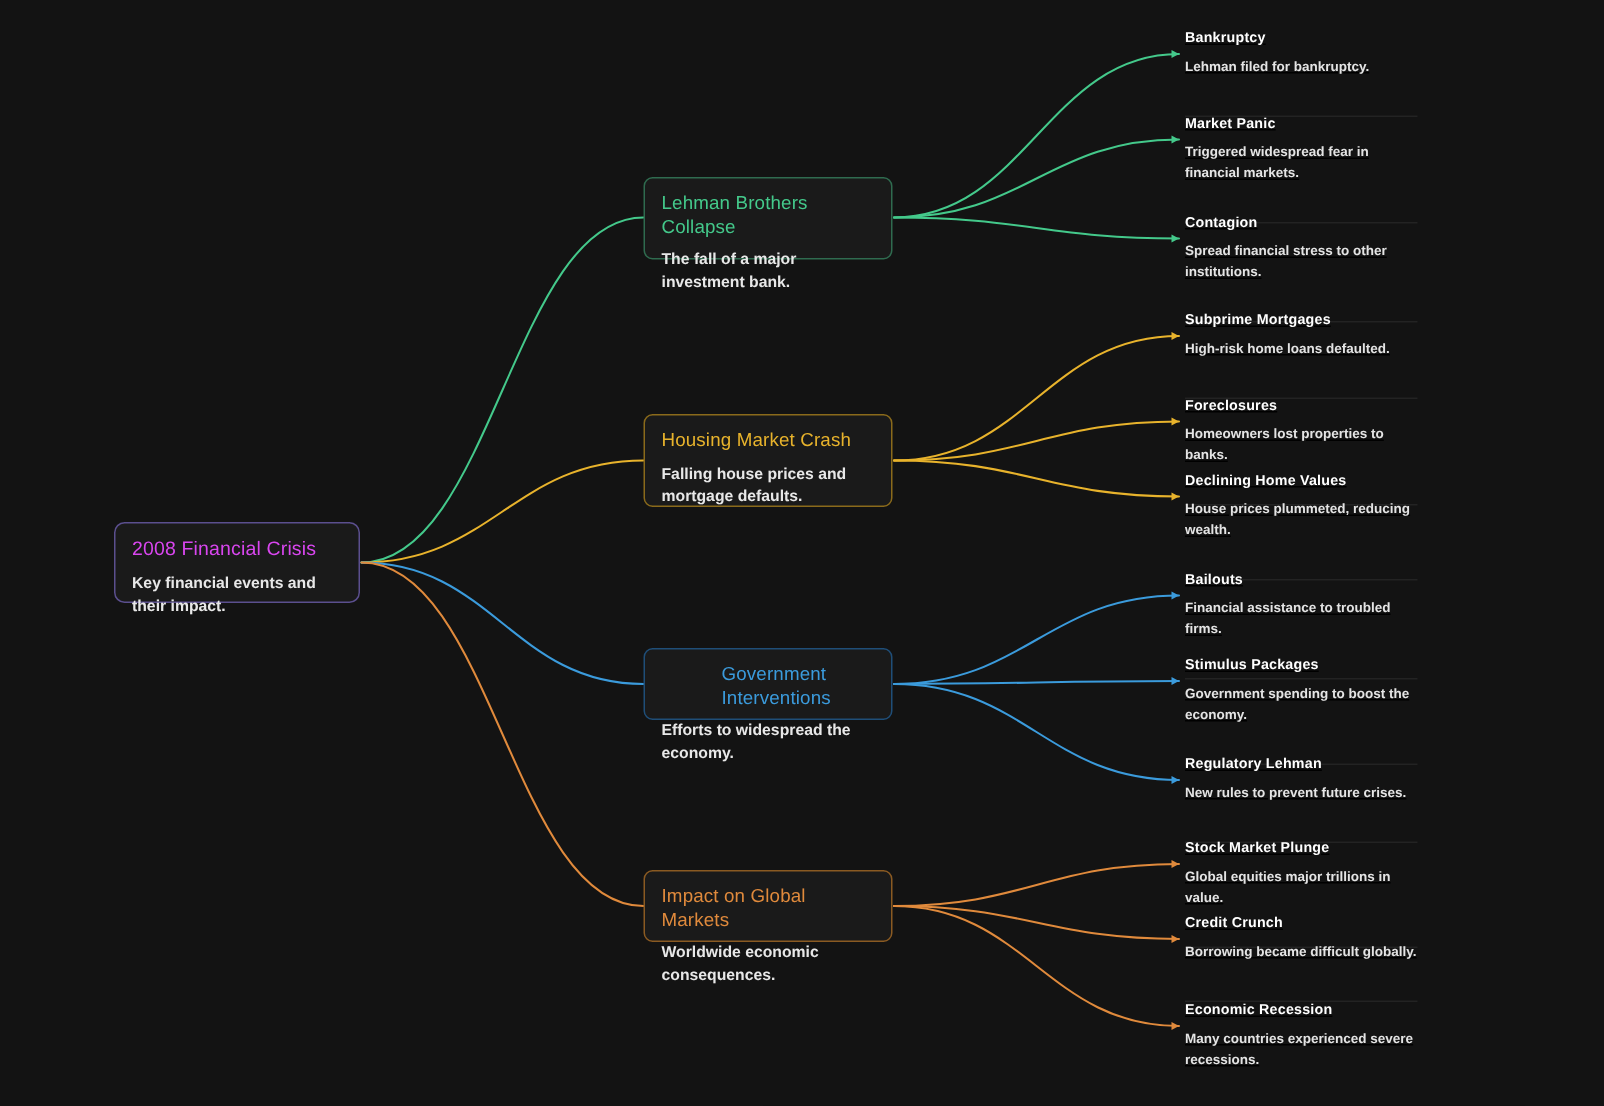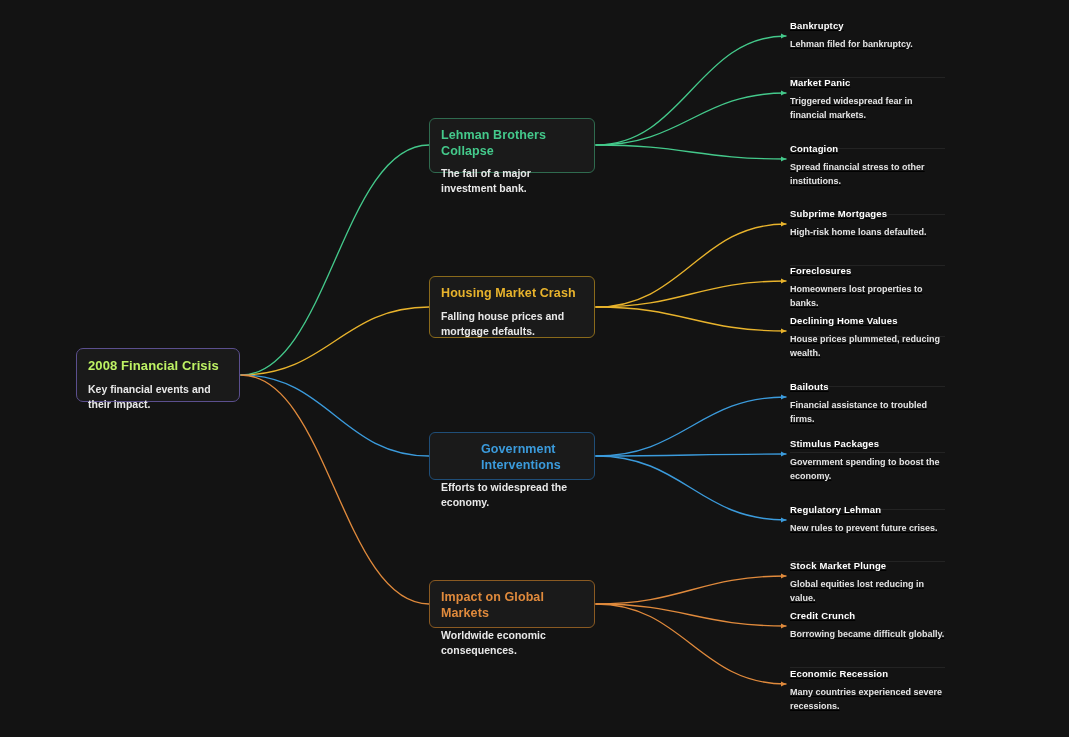--- a/index.html
+++ b/index.html
@@ -29,42 +29,42 @@
   .node {
     position: absolute;
     box-sizing: border-box;
     background: #1a1a1a;
     border: 1px solid #555;
     border-radius: 6px;
     padding: 9px 11px 10px 11px;
   }
   .node-title {
     font-size: 12.5px;
-    font-weight: bold;
+    font-weight: normal;
     line-height: 1.25;
     margin: 0 0 7px 0;
     letter-spacing: .1px;
   }
   .node-desc {
     font-size: 10.5px;
     font-weight: bold;
     line-height: 1.45;
     color: #e8e8e8;
     margin: 0;
   }
 
   .root {
     left: 76px;
     top: 348px;
     width: 164px;
     height: 54px;
     border-color: #5b4f8e;
     border-radius: 7px;
   }
-  .root .node-title { font-size: 13px; color: #bef264; margin-bottom: 8px; }
+  .root .node-title { font-size: 13px; color: #d946ef; margin-bottom: 8px; }
 
   .branch { width: 166px; }
   .branch.b0 { left: 429px; top: 118px; height: 55px; border-color: #2f6b4f; }
   .branch.b0 .node-title { color: #44c98b; }
   .branch.b1 { left: 429px; top: 276px; height: 62px; border-color: #8a6a1b; }
   .branch.b1 .node-title { color: #e8b32c; }
   .branch.b2 { left: 429px; top: 432px; height: 48px; border-color: #1f4e78; }
   .branch.b2 .node-title { color: #3b9bdc; margin-left: 40px; }
   .branch.b3 { left: 429px; top: 580px; height: 48px; border-color: #8a5a22; }
   .branch.b3 .node-title { color: #e08a3c; }
@@ -189,21 +189,21 @@
     <div class="leaf-title">Stimulus Packages</div>
     <div class="leaf-desc">Government spending to boost the economy.</div>
   </div>
   <div class="leaf" style="left:790px; top:504px;">
     <div class="leaf-title">Regulatory Lehman</div>
     <div class="leaf-desc">New rules to prevent future crises.</div>
   </div>
 
   <div class="leaf" style="left:790px; top:560px;">
     <div class="leaf-title">Stock Market Plunge</div>
-    <div class="leaf-desc">Global equities lost reducing in value.</div>
+    <div class="leaf-desc">Global equities major trillions in value.</div>
   </div>
   <div class="leaf" style="left:790px; top:610px;">
     <div class="leaf-title">Credit Crunch</div>
     <div class="leaf-desc">Borrowing became difficult globally.</div>
   </div>
   <div class="leaf" style="left:790px; top:668px;">
     <div class="leaf-title">Economic Recession</div>
     <div class="leaf-desc">Many countries experienced severe recessions.</div>
   </div>
 

